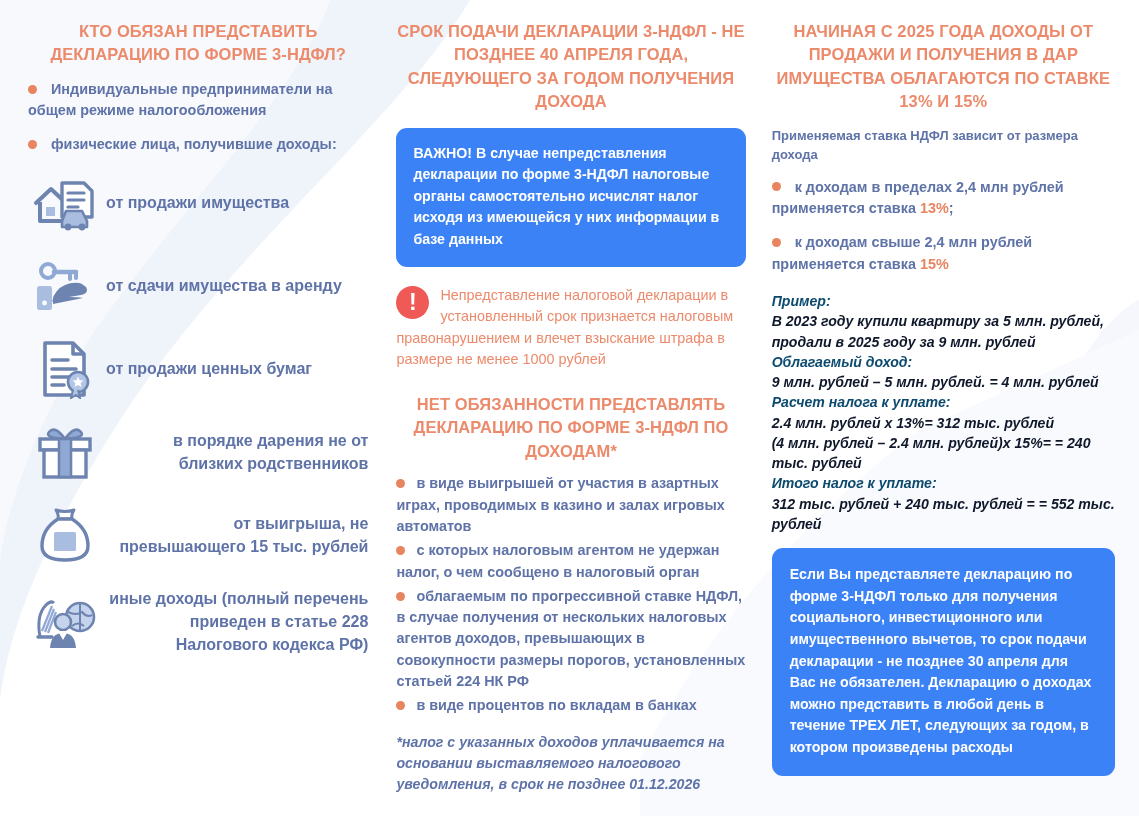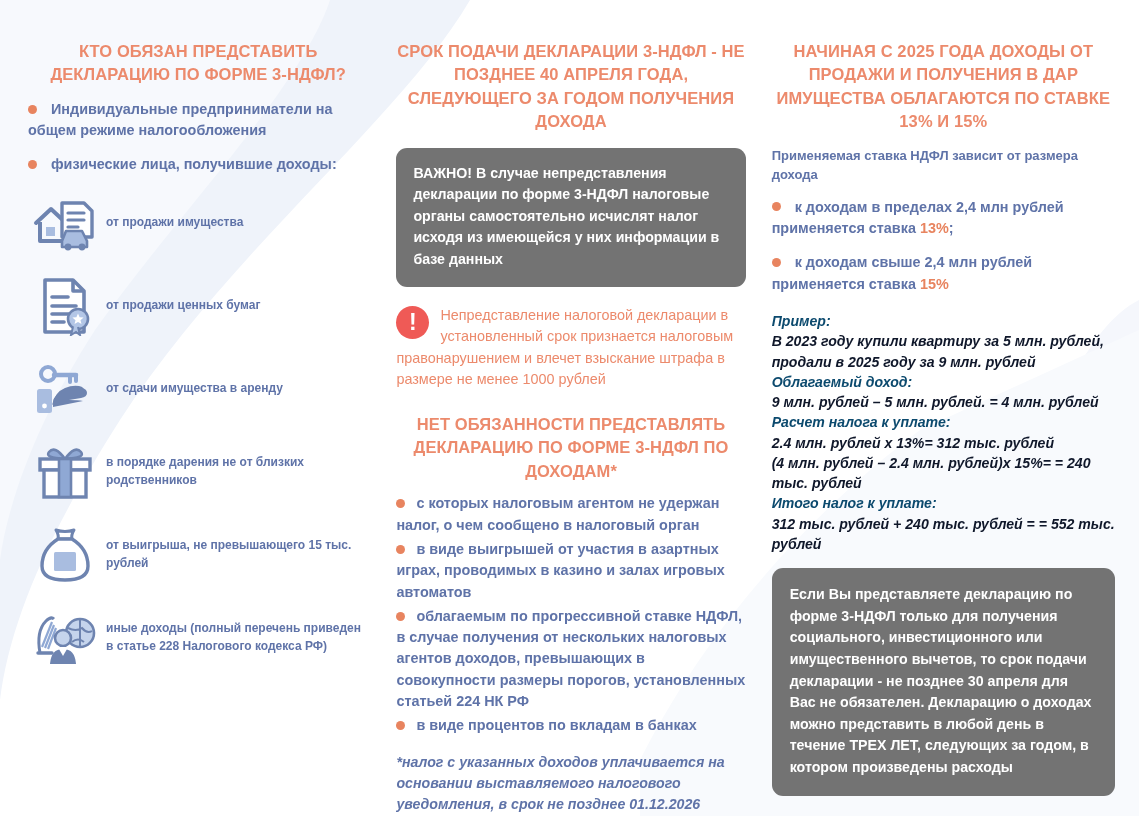--- a/index.html
+++ b/index.html
@@ -8,21 +8,21 @@
     width:1139px;height:816px;
     font-family:"Liberation Sans","DejaVu Sans",sans-serif;
     background:#ffffff;
     overflow:hidden;
     position:relative;
   }
   
   #bg{position:absolute;inset:0;width:1139px;height:816px;z-index:0;}
 
   #page{position:relative;z-index:2;width:1139px;height:772px;
-        display:flex;box-sizing:border-box;padding:32px 14px 8px 14px;}
+        display:flex;box-sizing:border-box;padding:12px 14px 8px 14px;}
 
   .col{box-sizing:border-box;}
   .col-left{width:375px;padding:8px 16px 0 14px;}
   .col-mid{width:378px;padding:8px 12px 0 12px;}
   .col-right{width:372px;padding:8px 10px 0 14px;}
 
   
   .head{
     color:#ec8a6c;
     font-size:16.5px;
@@ -57,25 +57,25 @@
 
   .plain{
     color:#5f73a8;font-size:13px;font-weight:bold;line-height:1.5;margin:0 0 12px 0;
   }
 
   
   .icon-rows{margin-top:16px;}
   .irow{display:flex;align-items:center;margin-bottom:21px;}
   .irow .ic{width:74px;min-width:74px;height:62px;display:flex;
             align-items:center;justify-content:center;}
-  .irow .txt{color:#5f73a8;font-size:12px;font-weight:bold;line-height:1.45;padding-left:4px;}
+  .irow .txt{color:#5f73a8;font-size:16px;font-weight:bold;line-height:1.45;padding-left:4px;text-align:right;}
 
   
   .bluebox{
-    background:#737373;
+    background:#3b82f6;
     color:#ffffff;
     border-radius:11px;
     padding:15px 17px 16px 17px;
     font-size:14.2px;
     font-weight:bold;
     line-height:1.52;
   }
   .bluebox-r{margin-top:14px;padding:16px 18px 17px 18px;}
 
   
@@ -138,49 +138,49 @@
             <path d="M30 46 l4-10 h16 l5 10 v6 h-25 z" fill="#a9bde0" stroke="#6e84b0" stroke-width="2.6" stroke-linejoin="round"></path>
             <circle cx="36" cy="52" r="3.4" fill="#6e84b0"></circle>
             <circle cx="50" cy="52" r="3.4" fill="#6e84b0"></circle>
           </svg>
         </div>
         <div class="txt">от продажи имущества</div>
       </div>
 
       <div class="irow">
         <div class="ic">
+          <svg width="66" height="56" viewBox="0 0 66 56">
+            <circle cx="16" cy="13" r="7" fill="none" stroke="#8fa8d4" stroke-width="4"></circle>
+            <line x1="22" y1="14" x2="44" y2="14" stroke="#8fa8d4" stroke-width="4.5" stroke-linecap="round"></line>
+            <line x1="38" y1="14" x2="38" y2="21" stroke="#8fa8d4" stroke-width="4" stroke-linecap="round"></line>
+            <line x1="44" y1="14" x2="44" y2="20" stroke="#8fa8d4" stroke-width="4" stroke-linecap="round"></line>
+            <rect x="5" y="28" width="15" height="24" rx="2.5" fill="#a9bde0"></rect>
+            <circle cx="12.5" cy="45" r="2.4" fill="#fff"></circle>
+            <path d="M21 46 q-1 -10 6 -14 q5 -3 10 -4 q7 -2 13 -1 q5 1 5 5 q0 4 -6 5 l-12 2 q9 0 14 1" fill="#6e84b0"></path>
+            <path d="M20 44 q3 -13 13 -17 q7 -3 14 -2 q6 1 5 6 q-1 4 -7 4 h-14" fill="#6e84b0"></path>
+          </svg>
+        </div>
+        <div class="txt">от сдачи имущества в аренду</div>
+      </div>
+
+      <div class="irow">
+        <div class="ic">
           <svg width="66" height="60" viewBox="0 0 66 60">
             <path d="M13 4 h28 l11 11 v41 h-39 z" fill="#fff" stroke="#6e84b0" stroke-width="3.6" stroke-linejoin="round"></path>
             <path d="M41 4 v11 h11" fill="none" stroke="#6e84b0" stroke-width="3.6" stroke-linejoin="round"></path>
             <line x1="20" y1="21" x2="36" y2="21" stroke="#6e84b0" stroke-width="3.6" stroke-linecap="round"></line>
             <line x1="20" y1="30" x2="44" y2="30" stroke="#6e84b0" stroke-width="3.6" stroke-linecap="round"></line>
             <line x1="20" y1="38" x2="44" y2="38" stroke="#6e84b0" stroke-width="3.6" stroke-linecap="round"></line>
             <line x1="20" y1="46" x2="32" y2="46" stroke="#6e84b0" stroke-width="3.6" stroke-linecap="round"></line>
             <circle cx="46" cy="43" r="10" fill="#b3c6e6" stroke="#6e84b0" stroke-width="2.6"></circle>
             <polygon points="46,37.5 47.6,41.3 51.6,41.6 48.5,44.2 49.5,48.1 46,46 42.5,48.1 43.5,44.2 40.4,41.6 44.4,41.3" fill="#fff"></polygon>
             <path d="M41 51 l-2 8 l5 -3 l4 3 l-2 -8" fill="#b3c6e6" stroke="#6e84b0" stroke-width="2"></path>
           </svg>
         </div>
         <div class="txt">от продажи ценных бумаг</div>
-      </div>
-
-      <div class="irow">
-        <div class="ic">
-          <svg width="66" height="56" viewBox="0 0 66 56">
-            <circle cx="16" cy="13" r="7" fill="none" stroke="#8fa8d4" stroke-width="4"></circle>
-            <line x1="22" y1="14" x2="44" y2="14" stroke="#8fa8d4" stroke-width="4.5" stroke-linecap="round"></line>
-            <line x1="38" y1="14" x2="38" y2="21" stroke="#8fa8d4" stroke-width="4" stroke-linecap="round"></line>
-            <line x1="44" y1="14" x2="44" y2="20" stroke="#8fa8d4" stroke-width="4" stroke-linecap="round"></line>
-            <rect x="5" y="28" width="15" height="24" rx="2.5" fill="#a9bde0"></rect>
-            <circle cx="12.5" cy="45" r="2.4" fill="#fff"></circle>
-            <path d="M21 46 q-1 -10 6 -14 q5 -3 10 -4 q7 -2 13 -1 q5 1 5 5 q0 4 -6 5 l-12 2 q9 0 14 1" fill="#6e84b0"></path>
-            <path d="M20 44 q3 -13 13 -17 q7 -3 14 -2 q6 1 5 6 q-1 4 -7 4 h-14" fill="#6e84b0"></path>
-          </svg>
-        </div>
-        <div class="txt">от сдачи имущества в аренду</div>
       </div>
 
       <div class="irow">
         <div class="ic">
           <svg width="66" height="58" viewBox="0 0 66 58">
             <path d="M33 16 q-10 -14 -16 -7 q-5 6 16 7 z" fill="#8fa8d4" stroke="#6e84b0" stroke-width="2.6" stroke-linejoin="round"></path>
             <path d="M33 16 q10 -14 16 -7 q5 6 -16 7 z" fill="#8fa8d4" stroke="#6e84b0" stroke-width="2.6" stroke-linejoin="round"></path>
             <rect x="8" y="16" width="50" height="11" fill="#fff" stroke="#6e84b0" stroke-width="3.4"></rect>
             <rect x="12" y="27" width="42" height="27" fill="#fff" stroke="#6e84b0" stroke-width="3.4"></rect>
             <rect x="27" y="16" width="12" height="38" fill="#8fa8d4" stroke="#6e84b0" stroke-width="2.6"></rect>
@@ -228,22 +228,22 @@
     <div class="bluebox">ВАЖНО! В случае непредставления декларации по форме 3-НДФЛ налоговые органы самостоятельно исчислят налог исходя из имеющейся у них информации в базе данных</div>
 
     <div class="warn">
       <div class="circ">!</div>
       <div class="wtxt">Непредставление налоговой декларации в установленный срок признается налоговым правонарушением и влечет взыскание штрафа в размере не менее 1000 рублей</div>
     </div>
 
     <div class="head head-sub">НЕТ ОБЯЗАННОСТИ ПРЕДСТАВЛЯТЬ ДЕКЛАРАЦИЮ ПО ФОРМЕ 3-НДФЛ ПО ДОХОДАМ*</div>
 
     <ul class="blist tight">
+      <li><span class="dot"></span><span>в виде выигрышей от участия в азартных играх, проводимых в казино и залах игровых автоматов</span></li>
       <li><span class="dot"></span><span>с которых налоговым агентом не удержан налог, о чем сообщено в налоговый орган</span></li>
-      <li><span class="dot"></span><span>в виде выигрышей от участия в азартных играх, проводимых в казино и залах игровых автоматов</span></li>
       <li><span class="dot"></span><span>облагаемым по прогрессивной ставке НДФЛ, в случае получения от нескольких налоговых агентов доходов, превышающих в совокупности размеры порогов, установленных статьей 224 НК РФ</span></li>
       <li><span class="dot"></span><span>в виде процентов по вкладам в банках</span></li>
     </ul>
 
     <div class="footnote">*налог с указанных доходов уплачивается на основании выставляемого налогового уведомления, в срок не позднее 01.12.2026</div>
   </div>
 
   <div class="col col-right">
 
     <div class="head">НАЧИНАЯ С 2025 ГОДА ДОХОДЫ ОТ ПРОДАЖИ И ПОЛУЧЕНИЯ В ДАР ИМУЩЕСТВА ОБЛАГАЮТСЯ ПО СТАВКЕ 13% И 15%</div>

